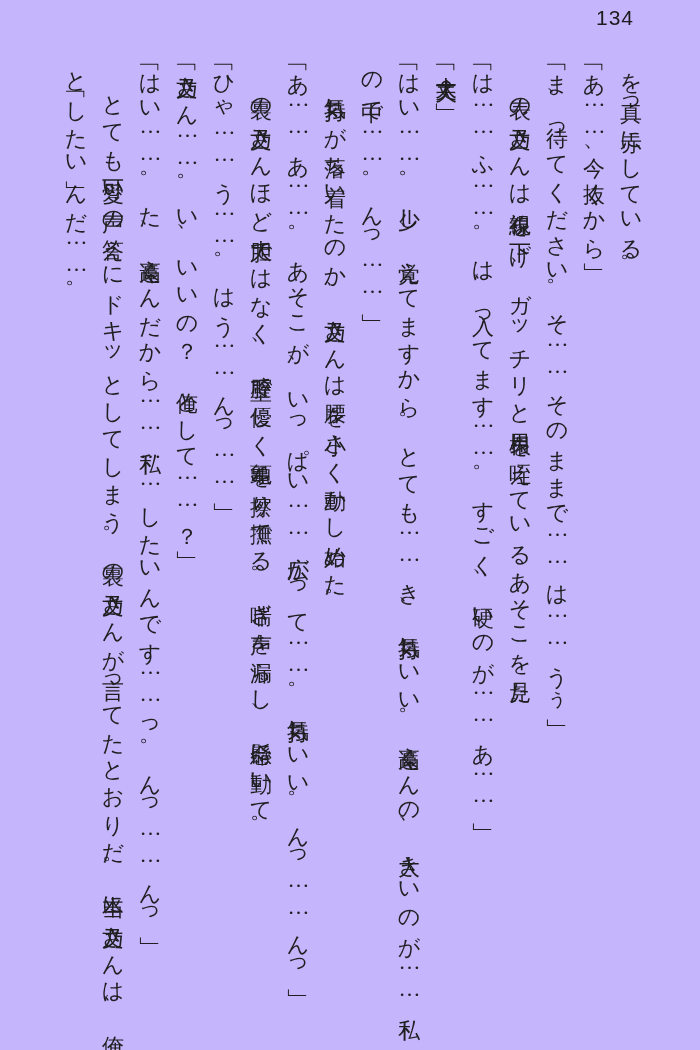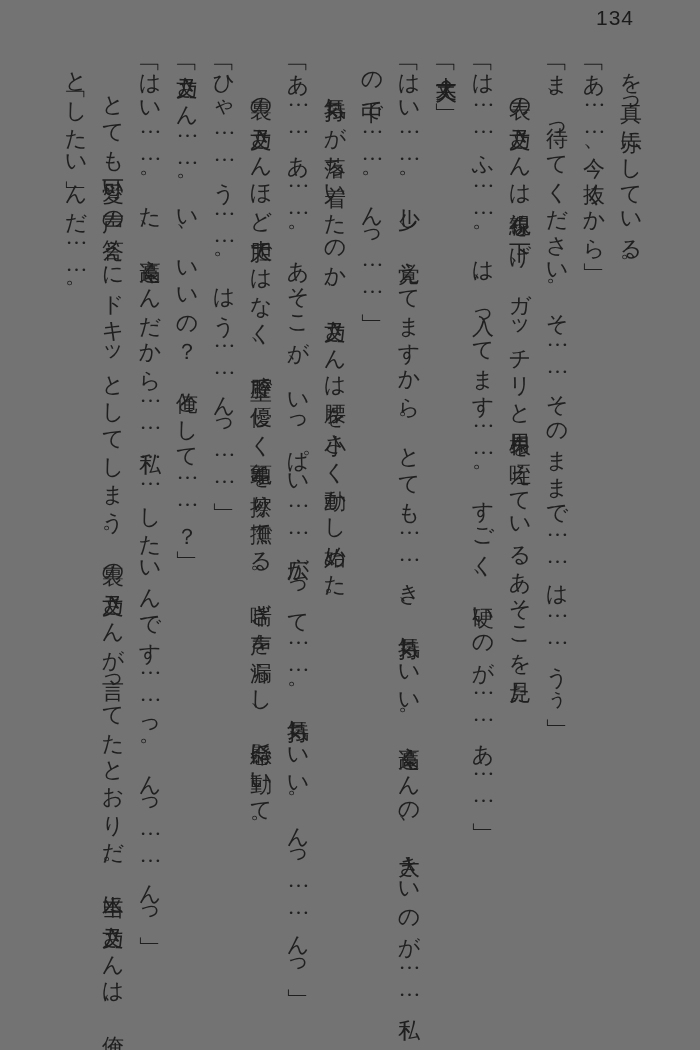--- a/index.html
+++ b/index.html
@@ -3,21 +3,21 @@
 <meta charset="utf-8">
 <style>
   html, body {
     margin: 0;
     padding: 0;
   }
   .page {
     position: relative;
     width: 700px;
     height: 1050px;
-    background: #737373;
+    background: #c4b5fd;
     overflow: hidden;
     font-family: "Liberation Serif", "DejaVu Serif", serif;
   }
   .page-number {
     position: absolute;
     top: 6px;
     left: 596px;
     font-family: "Liberation Sans", "DejaVu Sans", sans-serif;
     font-size: 21px;
     font-weight: 500;

